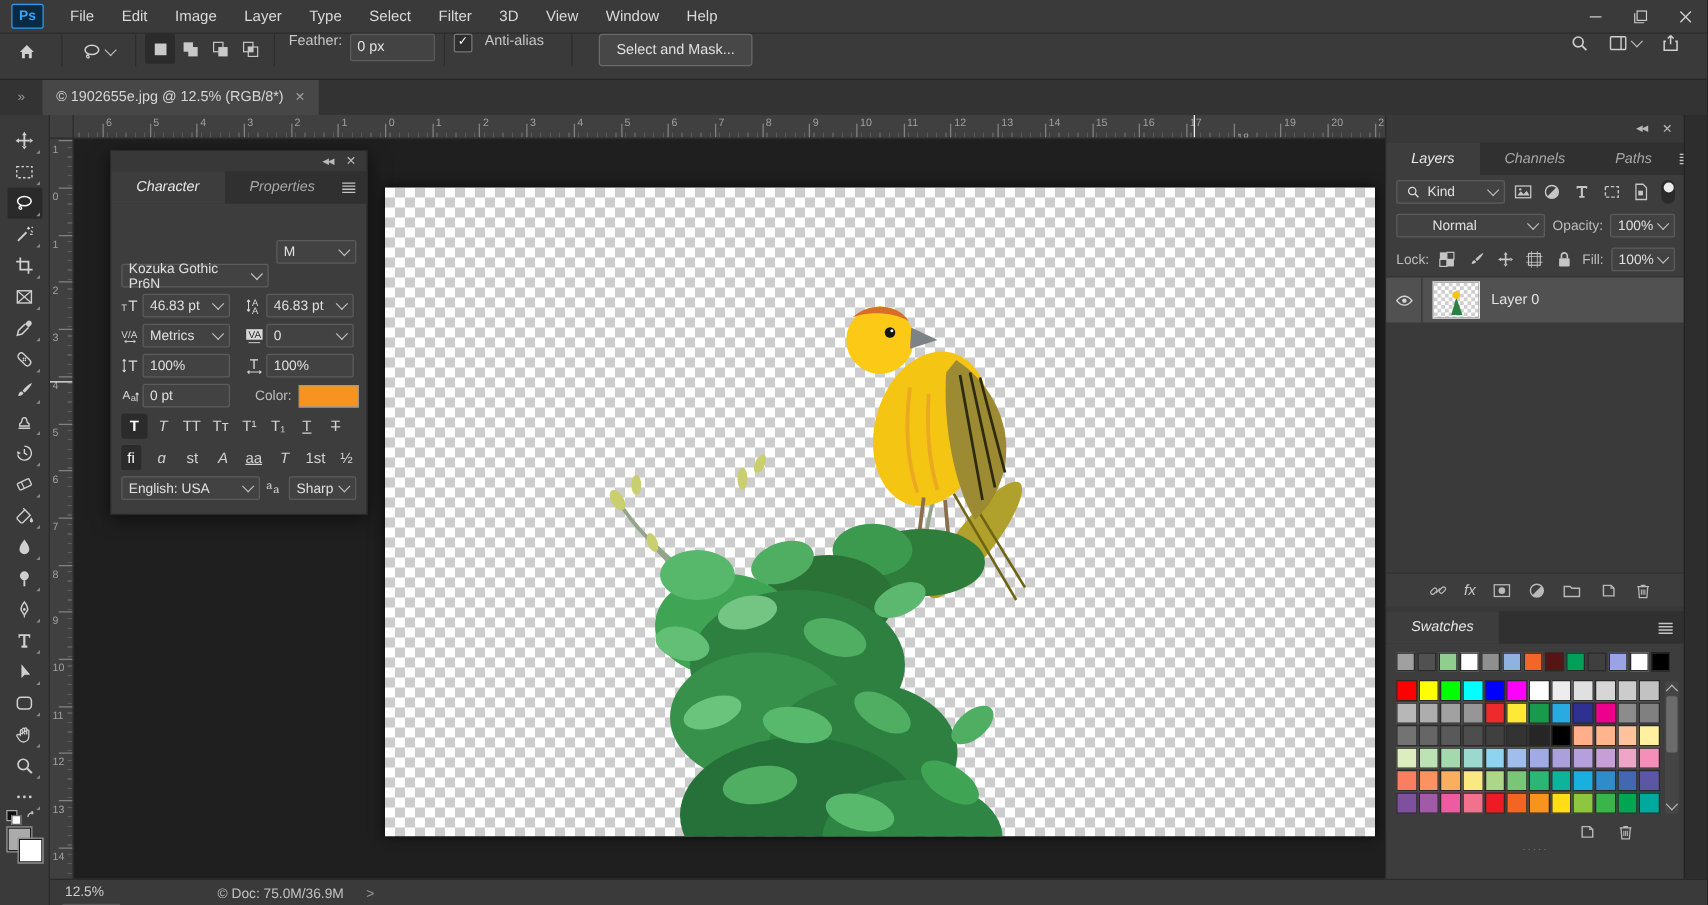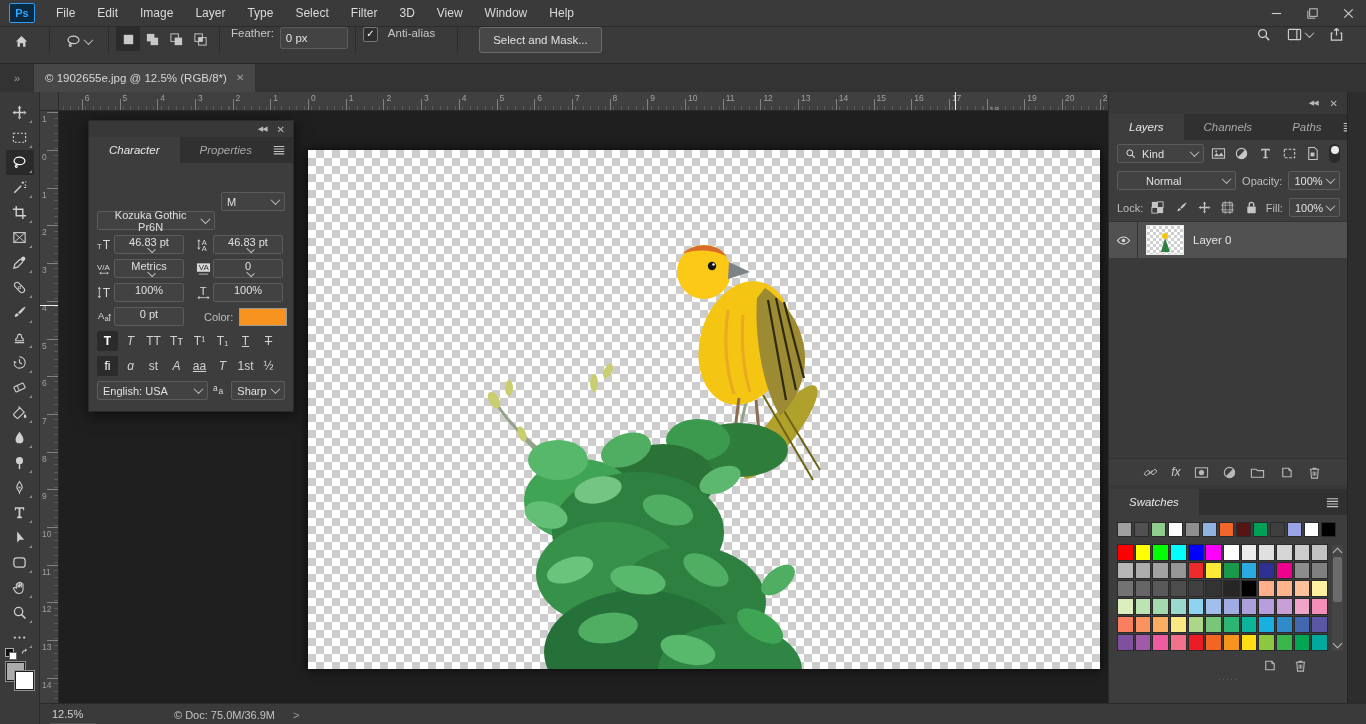--- a/index.html
+++ b/index.html
@@ -72,21 +72,21 @@
   .edgestrip{position:absolute;right:0;top:0;width:18px;height:611px;background:#2d2d2d;border-left:1px solid #242424;z-index:20;}
   .dockhead{height:22px;display:flex;align-items:center;justify-content:flex-end;gap:12px;padding-right:10px;color:#b9b9b9;}
   .dockhead .cc{font-size:7px;letter-spacing:-1px;}
   .ptabs{height:26px;background:#303030;display:flex;align-items:stretch;}
   .ptab{padding:0 20px;line-height:26px;font-size:11.5px;color:#a8a8a8;font-style:italic;}
   .ptab.active{background:#3d3d3d;color:#e8e8e8;}
   .ptabs .ham{margin-left:auto;display:flex;align-items:center;padding-right:8px;color:#c5c5c5;}
   .panelbody{background:#3d3d3d;}
   .prow{display:flex;align-items:center;padding:4px 8px;}
   .dd{height:19px;background:#424242;border:1px solid #5c5c5c;border-radius:2px;display:flex;align-items:center;
-    padding:0 5px;font-size:11px;color:#e0e0e0;justify-content:space-between;box-sizing:border-box;text-align:center;}
+    padding:0 5px;font-size:11px;color:#e0e0e0;justify-content:space-between;box-sizing:border-box;}
   .fld{height:19px;background:#424242;border:1px solid #5c5c5c;border-radius:2px;display:flex;align-items:center;
     padding:0 5px;font-size:11px;color:#e0e0e0;box-sizing:border-box;}
   .picon{width:19px;height:19px;display:flex;align-items:center;justify-content:center;color:#c6c6c6;}
   .plabel{font-size:11px;color:#bdbdbd;}
   .layerlist{height:236px;background:#3a3a3a;border-top:1px solid #333;}
   .layerrow{height:36px;display:flex;align-items:center;}
   .layerrow.sel{background:#515151;}
   .eyebox{width:28px;height:100%;display:flex;align-items:center;justify-content:center;border-right:1px solid #333;color:#d5d5d5;}
   .lname{font-size:11.5px;color:#e3e3e3;margin-left:9px;}
   .lbottom{height:26px;border-top:1px solid #323232;display:flex;align-items:center;justify-content:space-between;
@@ -109,21 +109,21 @@
   .charpanel{position:absolute;left:88px;top:120px;width:204px;background:#3d3d3d;z-index:40;
     box-shadow:0 3px 14px rgba(0,0,0,.6);border:1px solid #2a2a2a;}
   .cphead{height:16px;background:#383838;display:flex;align-items:center;justify-content:flex-end;gap:10px;padding-right:8px;color:#b9b9b9;}
   .cphead .cc{font-size:7px;letter-spacing:-1px;}
   .cprow{display:flex;align-items:center;margin:0 8px 5px 8px;}
   .cpbtn{width:21px;height:20px;display:flex;align-items:center;justify-content:center;color:#d2d2d2;font-size:12px;border-radius:2px;}
   .cpbtn.active{background:#2b2b2b;color:#fff;}
   .cpbtn.i{font-style:italic;}.cpbtn.u span{text-decoration:underline;}.cpbtn.s span{text-decoration:line-through;}
   .cpbtn.b{font-weight:bold;}
   .colorsw{width:46px;height:16px;border:1px solid #9a9a9a;}
-  .w118{width:118px;margin-top:38px;}.w64{width:64px;}.w70{width:70px;flex-direction:column;}.w112{width:112px;}.w54{width:54px;}.w120{width:120px;padding-left:28px;}.w52{width:52px;}.w88{width:88px;}
+  .w118{width:118px;margin-top:38px;}.w64{width:64px;}.w70{width:70px;}.w112{width:112px;}.w54{width:54px;}.w120{width:120px;padding-left:28px;}.w52{width:52px;}.w88{width:88px;}
   
   .statusbar{position:absolute;left:0;top:703px;width:1366px;height:21px;background:#3a3a3a;border-top:1px solid #2a2a2a;
     display:flex;align-items:center;font-size:11px;color:#c3c3c3;z-index:10;}
   .zoominput{width:42px;height:15px;background:#3a3a3a;border:none;border-bottom:1px solid #555;color:#cfcfcf;
     font-size:11px;margin-left:50px;font-family:"Liberation Sans",sans-serif;}
   .docinfo{margin-left:78px;}
   .popchev{margin-left:18px;color:#9d9d9d;}
   .vtoggle{width:11px;height:19px;background:#2a2a2a;border-radius:6px;position:relative;margin-left:2px;}
   .vtoggle::after{content:'';position:absolute;left:1.5px;top:1.5px;width:8px;height:8px;border-radius:50%;background:#ececec;}
   svg{display:block;}
@@ -1010,21 +1010,21 @@
           <span class="cpbtn ">
             <span>T₁</span>
           </span>
           <span class="cpbtn u">
             <span>T</span>
           </span>
           <span class="cpbtn s">
             <span>T</span>
           </span>
         </div>
-      <div class="cprow" id="otRow" style="gap:2px;">
+      <div class="cprow" id="otRow" style="gap:9px;">
           <span class="cpbtn  active">
             <span>fi</span>
           </span>
           <span class="cpbtn i">
             <span>ɑ</span>
           </span>
           <span class="cpbtn ">
             <span>st</span>
           </span>
           <span class="cpbtn i">

